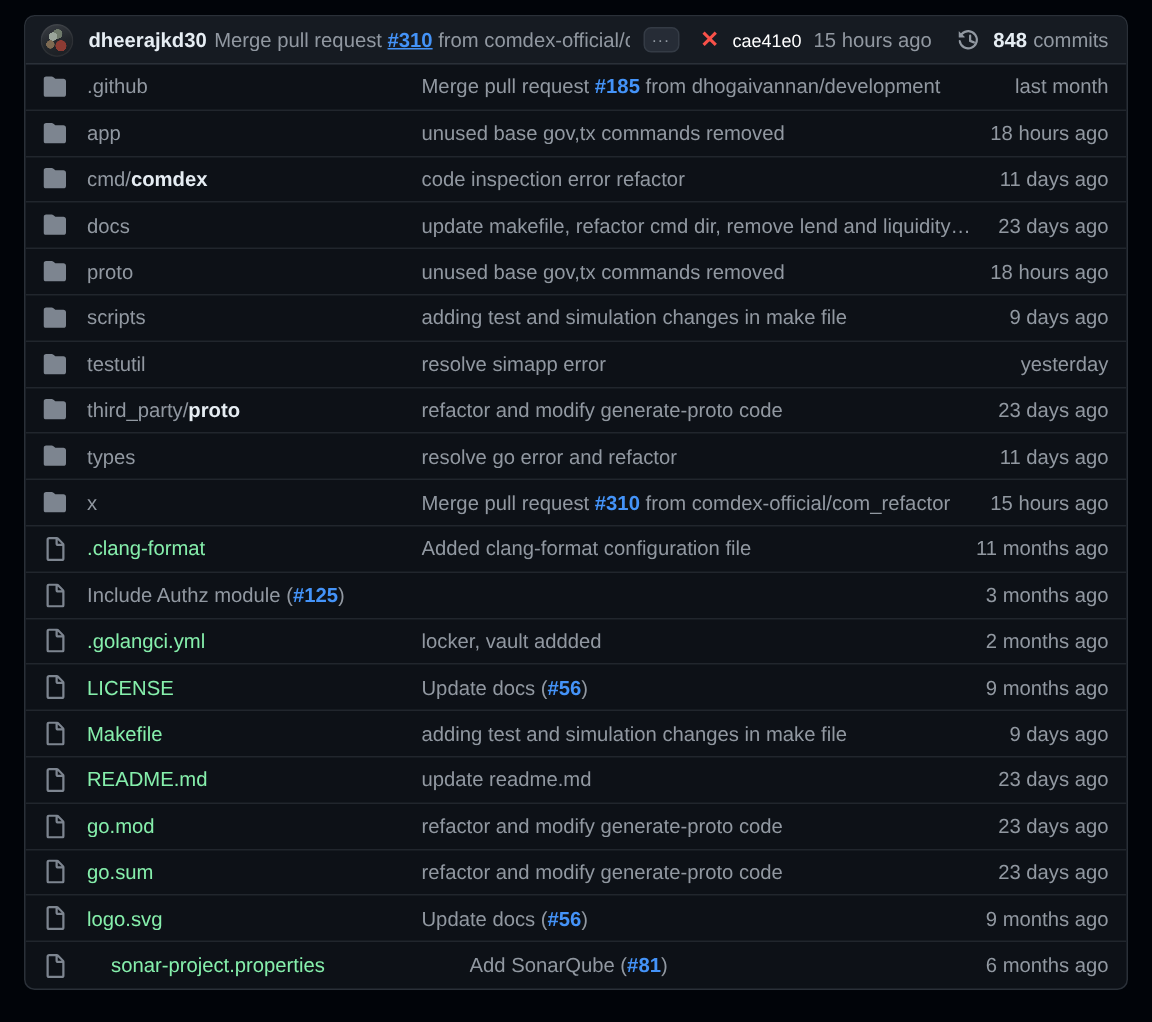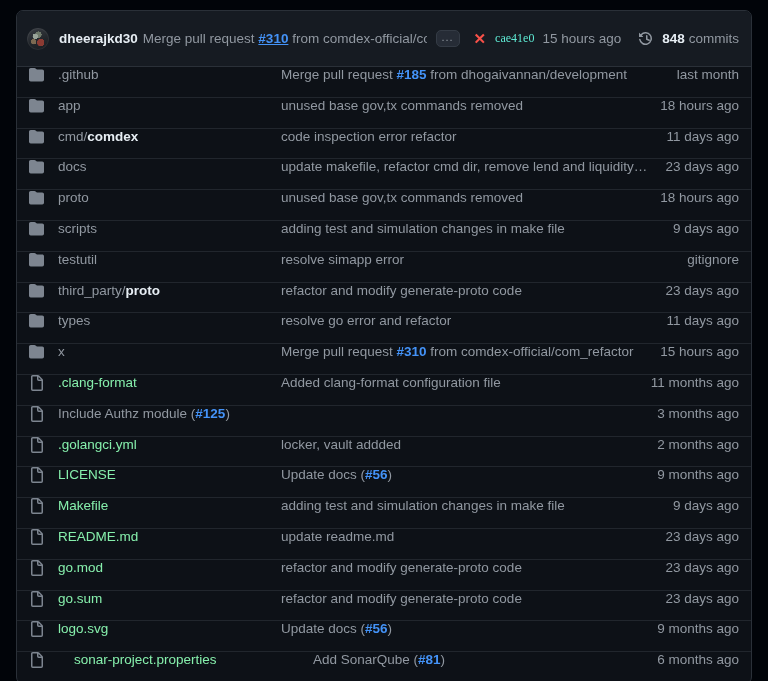--- a/index.html
+++ b/index.html
@@ -20,21 +20,21 @@
     border: 1px solid #2a3038;
     border-radius: 7px;
     background: #0d1117;
     overflow: hidden;
   }
 
   
   .latest-commit-header {
     display: flex;
     align-items: center;
-    height: 56px;
+    height: 32px;
     background: #161b22;
     padding: 0 12px 0 10px;
     border-bottom: 1px solid #2a3038;
     font-size: 13.5px;
   }
 
   .avatar {
     width: 22px;
     height: 22px;
     border-radius: 50%;
@@ -98,22 +98,22 @@
     color: #f85149;
     font-size: 15px;
     font-weight: bold;
     line-height: 1;
     margin-right: 9px;
     display: flex;
     align-items: center;
   }
 
   .commit-sha {
-    font-family: Liberation Serif, serif;
-    color: #5eead4;
+    font-family: Liberation Sans, sans-serif;
+    color: #ffffff;
     font-size: 12px;
     margin-right: 8px;
   }
 
   .commit-time-head {
     color: #9198a1;
     font-size: 13.5px;
     margin-right: 18px;
     white-space: nowrap;
   }
@@ -125,20 +125,21 @@
     font-size: 13.5px;
     white-space: nowrap;
     cursor: pointer;
   }
   .commits-counter svg { margin-right: 7px; flex: 0 0 auto; }
   .commits-count-number { color: #e6edf3; font-weight: bold; margin-right: 4px; }
 
   
   .file-row {
     display: flex;
+    align-items: center;
     height: 30.8px;
     border-bottom: 1px solid #21262d;
     padding: 0 12px 0 12px;
     font-size: 13.5px;
   }
   .file-row:last-child { border-bottom: none; gap: 16px; }
 
   .row-icon {
     flex: 0 0 auto;
     width: 16px;
@@ -271,21 +272,21 @@
         <div class="row-time">9 days ago</div>
       </div>
       <div class="file-row">
         <span class="row-icon">
           <svg width="16" height="16" viewBox="0 0 16 16">
             <path d="M.513 1.513A1.75 1.75 0 0 1 1.75 1h3.629c.472 0 .925.188 1.25.525L7.879 2.5h5.371c.966 0 1.75.784 1.75 1.75v8.5A1.75 1.75 0 0 1 13.25 14.5H1.75A1.75 1.75 0 0 1 0 12.75v-10c0-.464.184-.91.513-1.237Z" fill="#7d8590"></path>
           </svg>
         </span>
         <a class="row-name is-dir" href="#" style="text-decoration: none;">testutil</a>
         <div class="row-commit"><span>resolve simapp error</span></div>
-        <div class="row-time">gitignore</div>
+        <div class="row-time">yesterday</div>
       </div>
       <div class="file-row">
         <span class="row-icon">
           <svg width="16" height="16" viewBox="0 0 16 16">
             <path d="M.513 1.513A1.75 1.75 0 0 1 1.75 1h3.629c.472 0 .925.188 1.25.525L7.879 2.5h5.371c.966 0 1.75.784 1.75 1.75v8.5A1.75 1.75 0 0 1 13.25 14.5H1.75A1.75 1.75 0 0 1 0 12.75v-10c0-.464.184-.91.513-1.237Z" fill="#7d8590"></path>
           </svg>
         </span>
         <a class="row-name is-dir" href="#" style="text-decoration: none;"><span>third_party/</span><span class="leaf">proto</span></a>
         <div class="row-commit"><span>refactor and modify generate-proto code</span></div>
         <div class="row-time">23 days ago</div>

